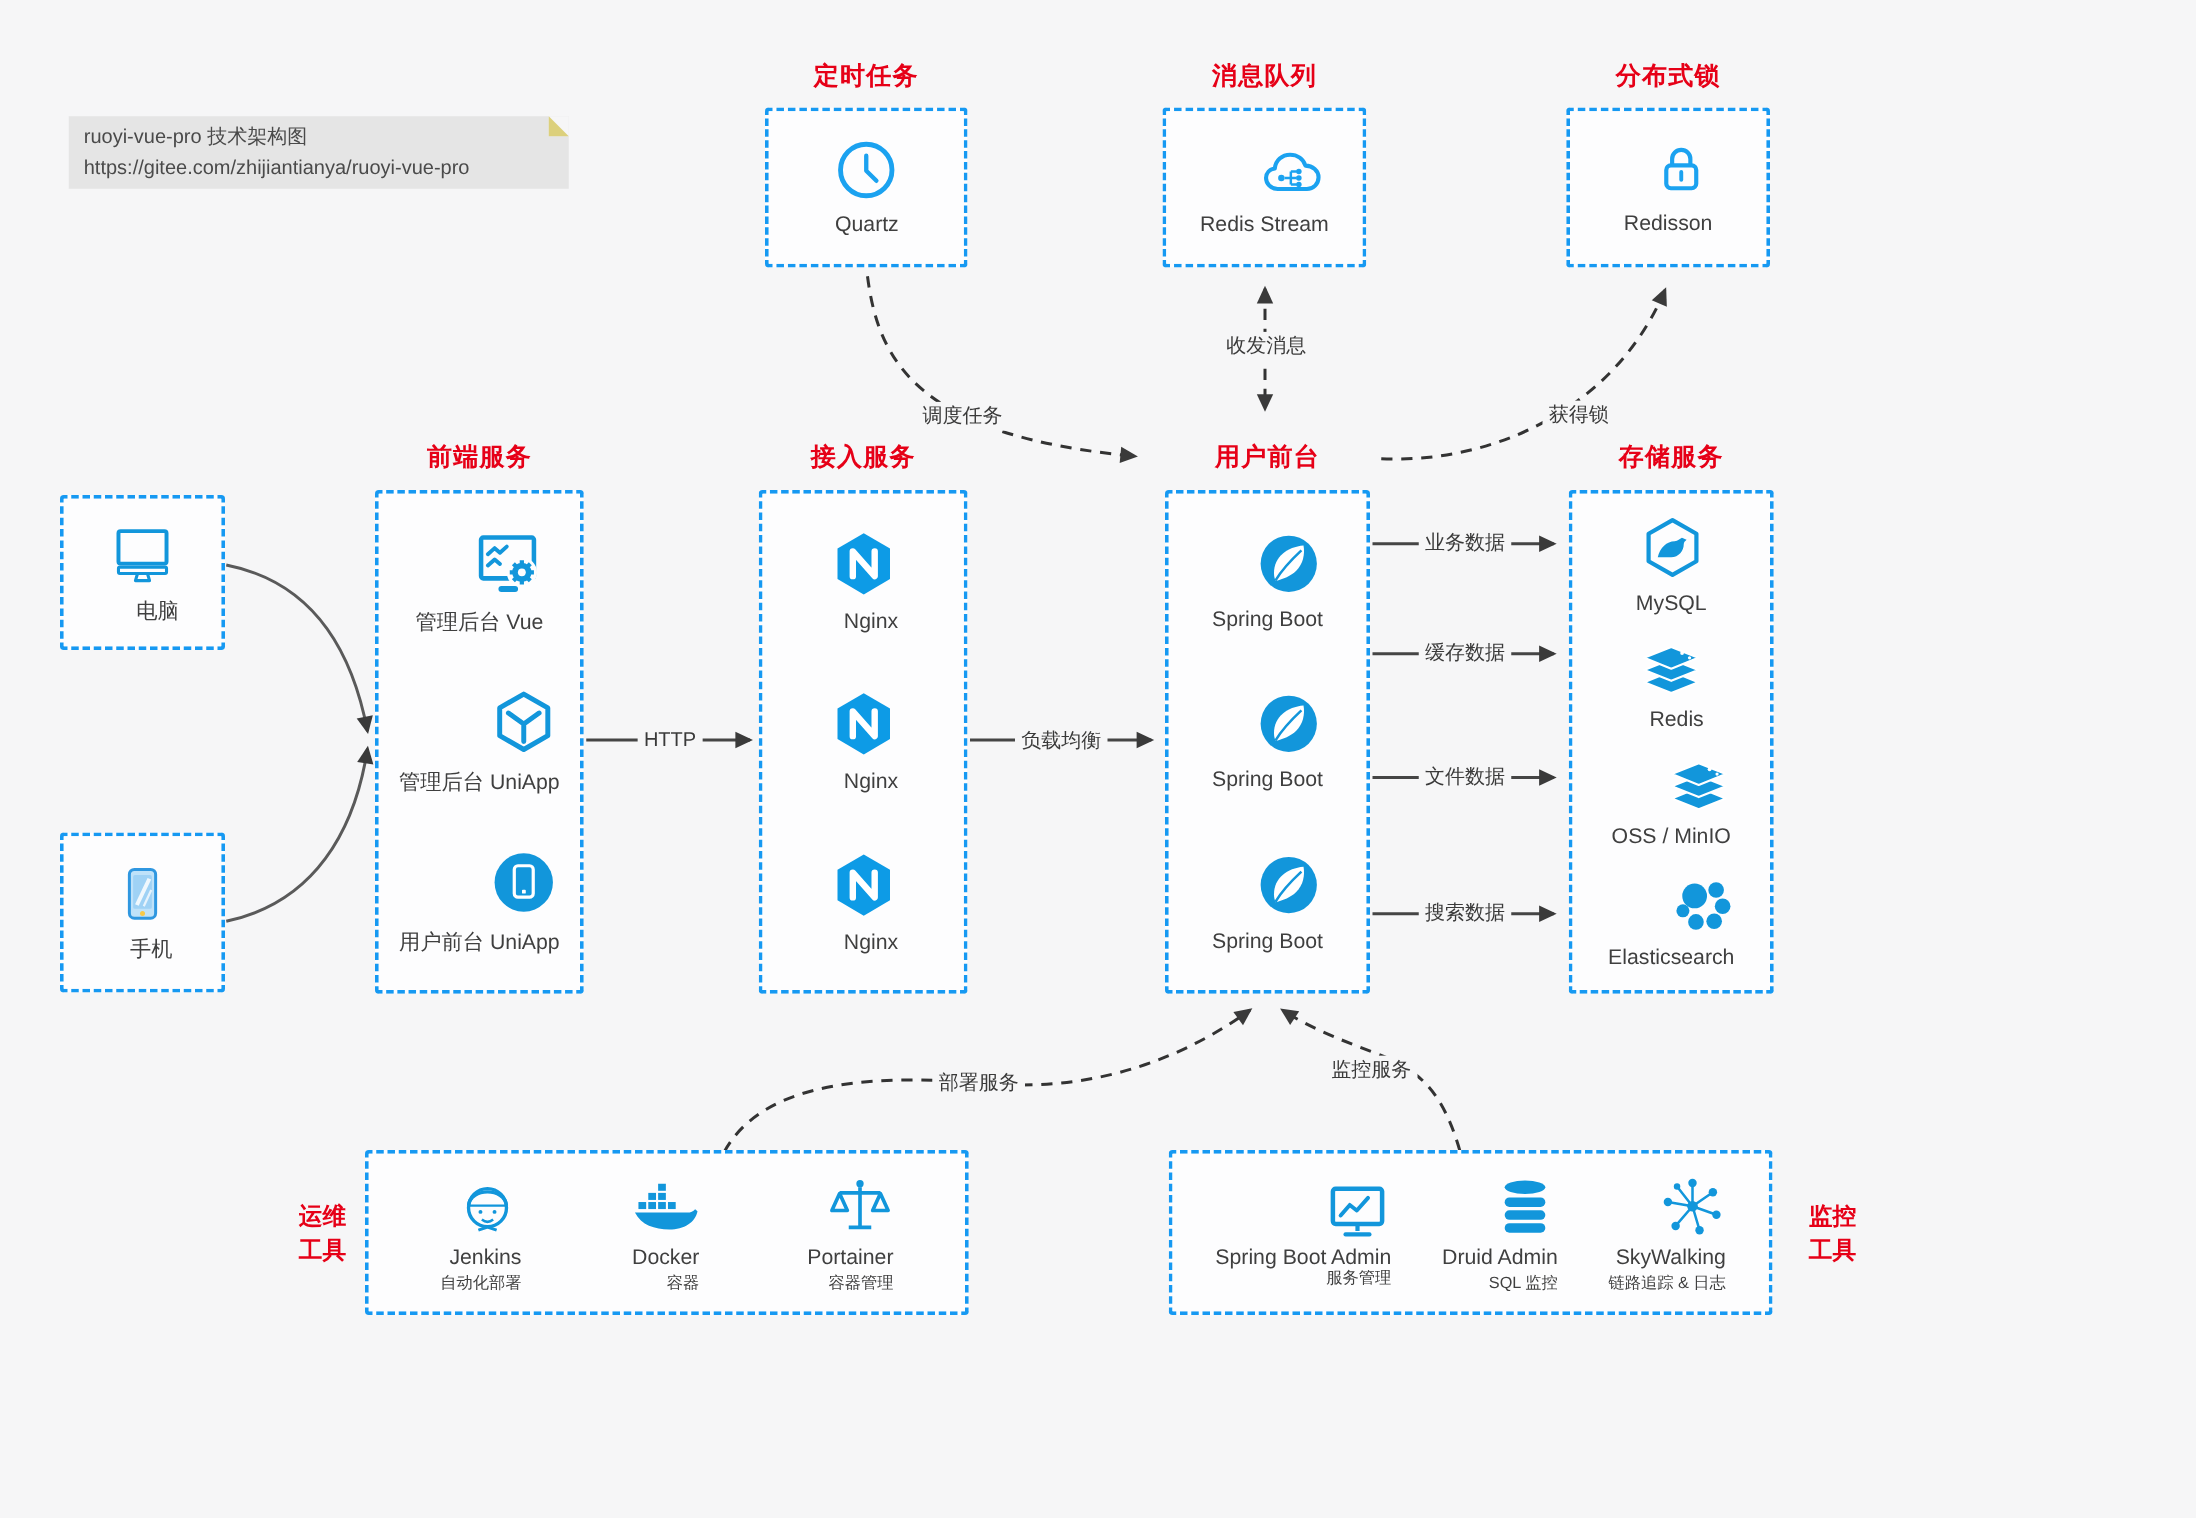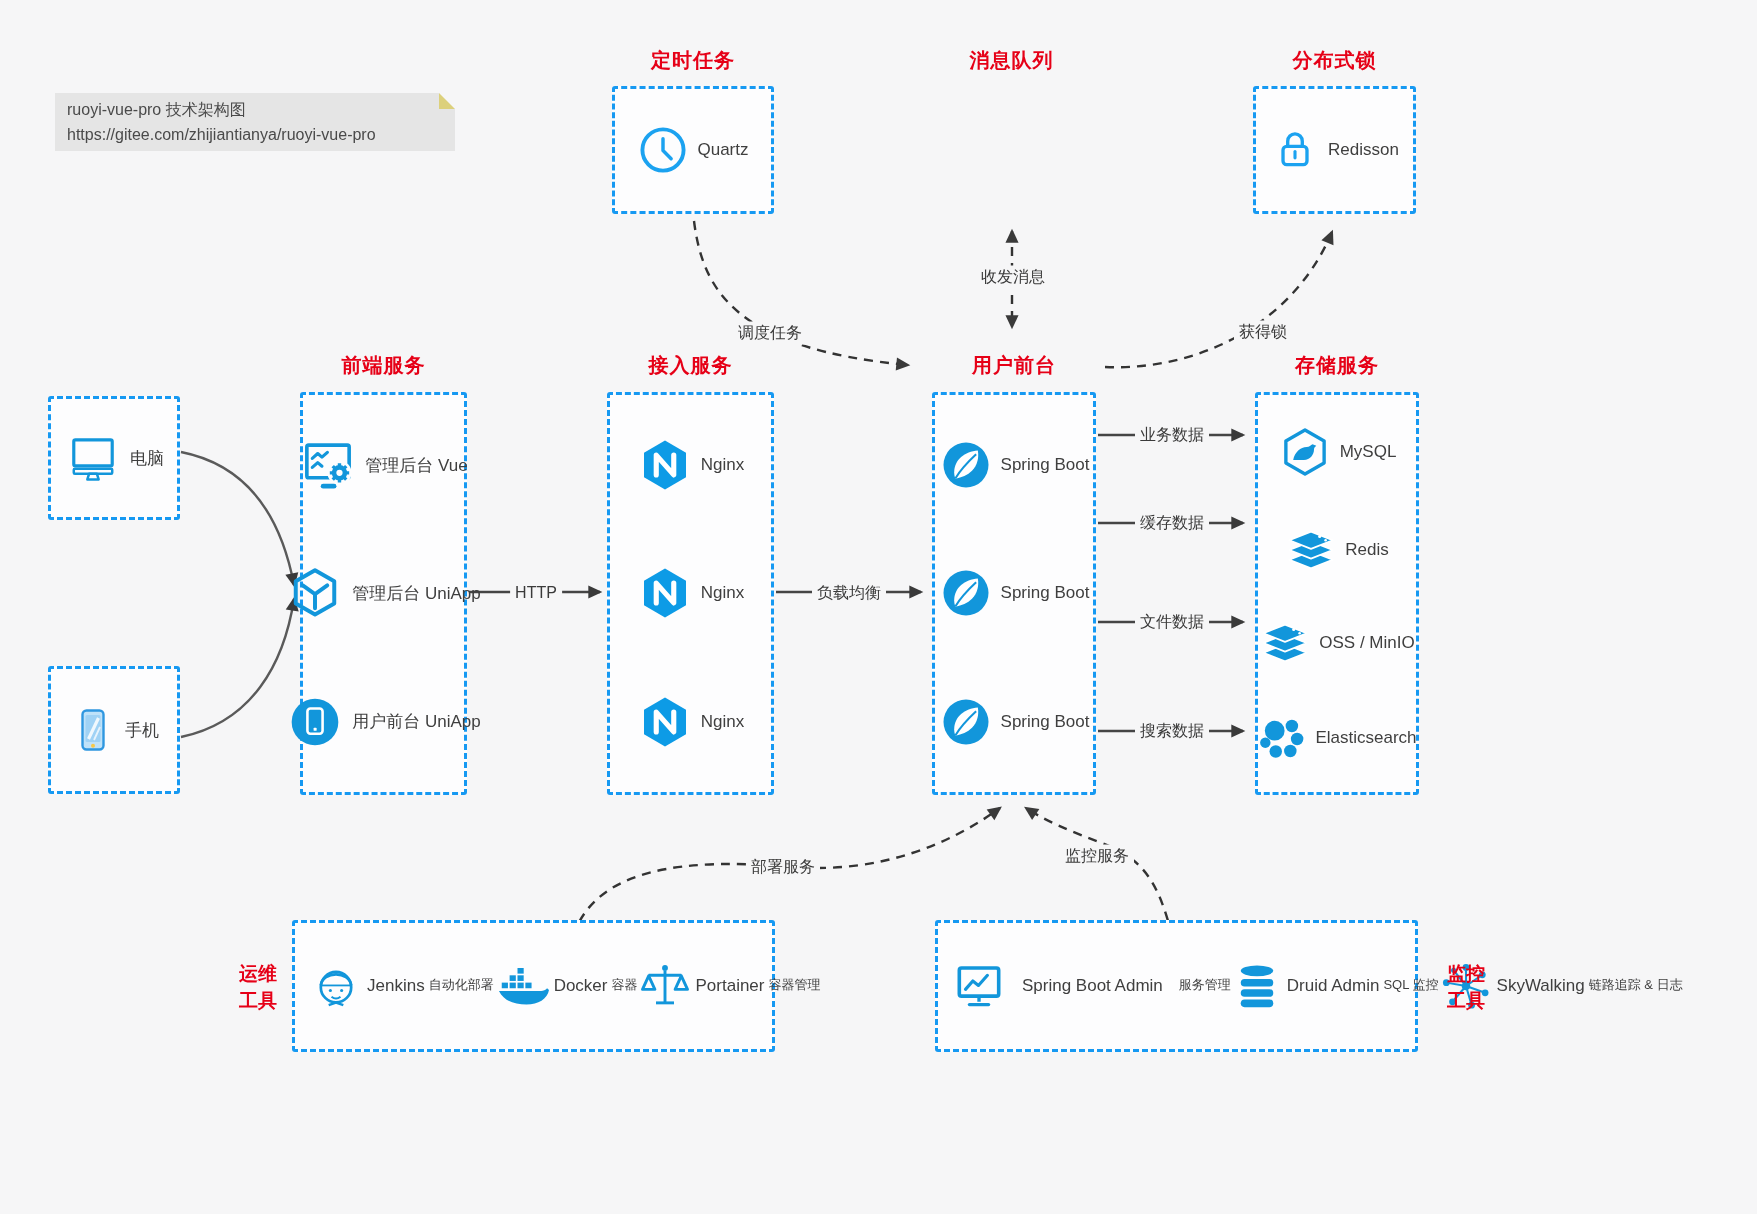--- a/index.html
+++ b/index.html
@@ -7,21 +7,21 @@
     --ink:#3f3f3f; --arrow:#454545; --dash:#333;
   }
   *{margin:0;padding:0;box-sizing:border-box}
   body{background:var(--bg);font-family:"Liberation Sans","DejaVu Sans",sans-serif;color:var(--ink)}
   .canvas{position:relative;width:1757px;height:1214px;background:var(--bg);overflow:hidden}
   .arrows{position:absolute;left:0;top:0;z-index:1;pointer-events:none}
   .panel{position:absolute;border:3px dashed var(--blue);border-radius:3px;background:#fdfdfe;
          display:flex;flex-direction:column;align-items:center;justify-content:space-around;
          padding:6px 0;z-index:2}
   .panel.row{flex-direction:row;justify-content:space-around;align-items:center;padding:8px 14px}
-  .cell{display:flex;flex-direction:row;align-items:center;gap:8px}
+  .cell{display:flex;flex-direction:column;align-items:flex-end;gap:8px}
   .cell svg{display:block}
   .lbl{font-size:17px;color:var(--ink);white-space:nowrap;text-align:center}
   .sub{font-size:13px;color:var(--ink);white-space:nowrap;text-align:center;margin-top:-3px}
   .gtitle{position:absolute;color:var(--red);font-weight:bold;font-size:20px;text-align:center;
           letter-spacing:1px;z-index:2;white-space:nowrap}
   .sidelabel{position:absolute;color:var(--red);font-weight:bold;font-size:19px;line-height:27px;
              text-align:center;z-index:2}
   .sidelabel span{display:block}
   .edge{position:absolute;transform:translate(-50%,-50%);font-size:16px;color:#3a3a3a;
         background:var(--bg);padding:1px 5px;white-space:nowrap;z-index:3}
@@ -93,20 +93,33 @@
     <div class="cell">
       <svg width="52" height="52" viewBox="0 0 48 48">
         <circle cx="24" cy="24" r="19" fill="none" stroke="#1ba2f0" stroke-width="3.6"></circle>
         <path d="M24 13.5 V24.5 L31.5 32" fill="none" stroke="#1ba2f0" stroke-width="3.2" stroke-linecap="round" stroke-linejoin="round"></path>
       </svg>
       <div class="lbl">Quartz</div>
     </div>
   </div>
 
   <div class="gtitle" style="left:930px;top:47px;width:163px">消息队列</div>
+  <div class="panel" style="left:930px;top:86px;width:163px;height:128px">
+    <div class="cell">
+      <svg width="56" height="52" viewBox="0 0 48 44">
+        <path d="M13 35 C8 35 5 31 5 27.5 C5 24 7.5 21.5 11 21 C11.5 15.5 16 11.5 21.5 11.5 C26.5 11.5 30.5 14.5 32 19 C37 19 41 22.5 41 27 C41 31.5 37.5 35 33 35 Z" fill="none" stroke="#1ba2f0" stroke-width="2.8" stroke-linejoin="round"></path>
+        <circle cx="15.5" cy="27.5" r="2.2" fill="#1ba2f0"></circle>
+        <path d="M17.7 27.5 H22 M22 23 V32 M22 23 h4 M22 27.5 h4 M22 32 h4" stroke="#1ba2f0" stroke-width="1.7" fill="none"></path>
+        <circle cx="27.5" cy="23" r="1.9" fill="#1ba2f0"></circle>
+        <circle cx="27.5" cy="27.5" r="1.9" fill="#1ba2f0"></circle>
+        <circle cx="27.5" cy="32" r="1.9" fill="#1ba2f0"></circle>
+      </svg>
+      <div class="lbl">Redis Stream</div>
+    </div>
+  </div>
 
   <div class="gtitle" style="left:1253px;top:47px;width:163px">分布式锁</div>
   <div class="panel" style="left:1253px;top:86px;width:163px;height:128px">
     <div class="cell">
       <svg width="50" height="50" viewBox="0 0 48 48">
         <path d="M17 21 V15.5 a7 7 0 0 1 14 0 V21" fill="none" stroke="#1ba2f0" stroke-width="3.2"></path>
         <rect x="12.5" y="20.5" width="23" height="17.5" rx="3.5" fill="none" stroke="#1ba2f0" stroke-width="3.2"></rect>
         <path d="M24 25.5 v6" stroke="#1ba2f0" stroke-width="3" stroke-linecap="round"></path>
       </svg>
       <div class="lbl">Redisson</div>
@@ -293,21 +306,21 @@
           <path d="M38.5 15 L33 27 H44 Z"></path>
           <path d="M16 39 H32"></path>
         </g>
       </svg>
       <div class="lbl">Portainer</div>
       <div class="sub">容器管理</div>
     </div>
   </div>
 
   <div class="panel row" style="left:935px;top:920px;width:483px;height:132px">
-    <div class="cell" style="gap:16px">
+    <div class="cell" style="gap:0">
       <svg width="54" height="54" viewBox="0 0 48 48">
         <rect x="6.5" y="8" width="35" height="25" rx="2" fill="none" stroke="#1296db" stroke-width="3.2"></rect>
         <path d="M12 27 L18.5 19.5 L23.5 23.5 L31.5 14.5" fill="none" stroke="#1296db" stroke-width="2.8" stroke-linecap="round" stroke-linejoin="round"></path>
         <path d="M24 33 V38" stroke="#1296db" stroke-width="3"></path>
         <path d="M15.5 40.5 H32.5" stroke="#1296db" stroke-width="3" stroke-linecap="round"></path>
       </svg>
       <div class="lbl">Spring Boot Admin</div>
       <div class="sub">服务管理</div>
     </div>
     <div class="cell" style="gap:4px">

